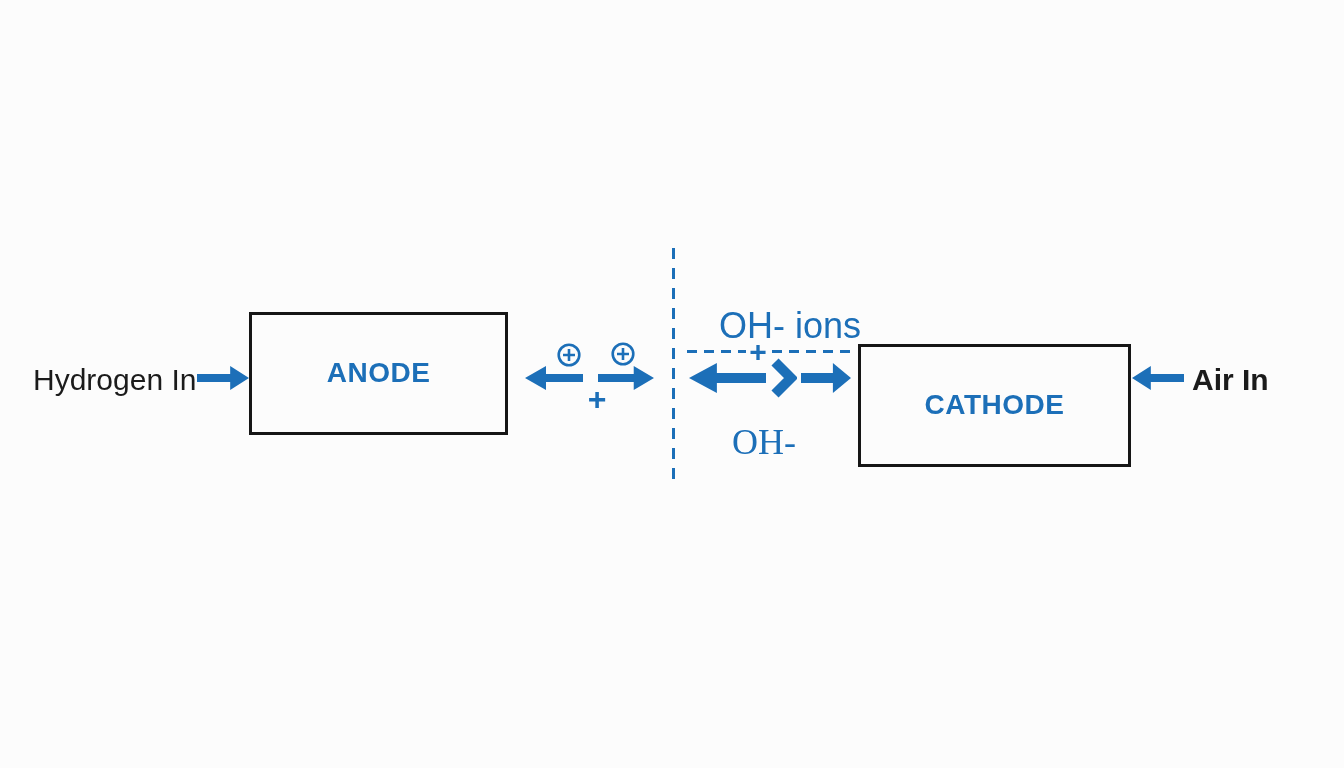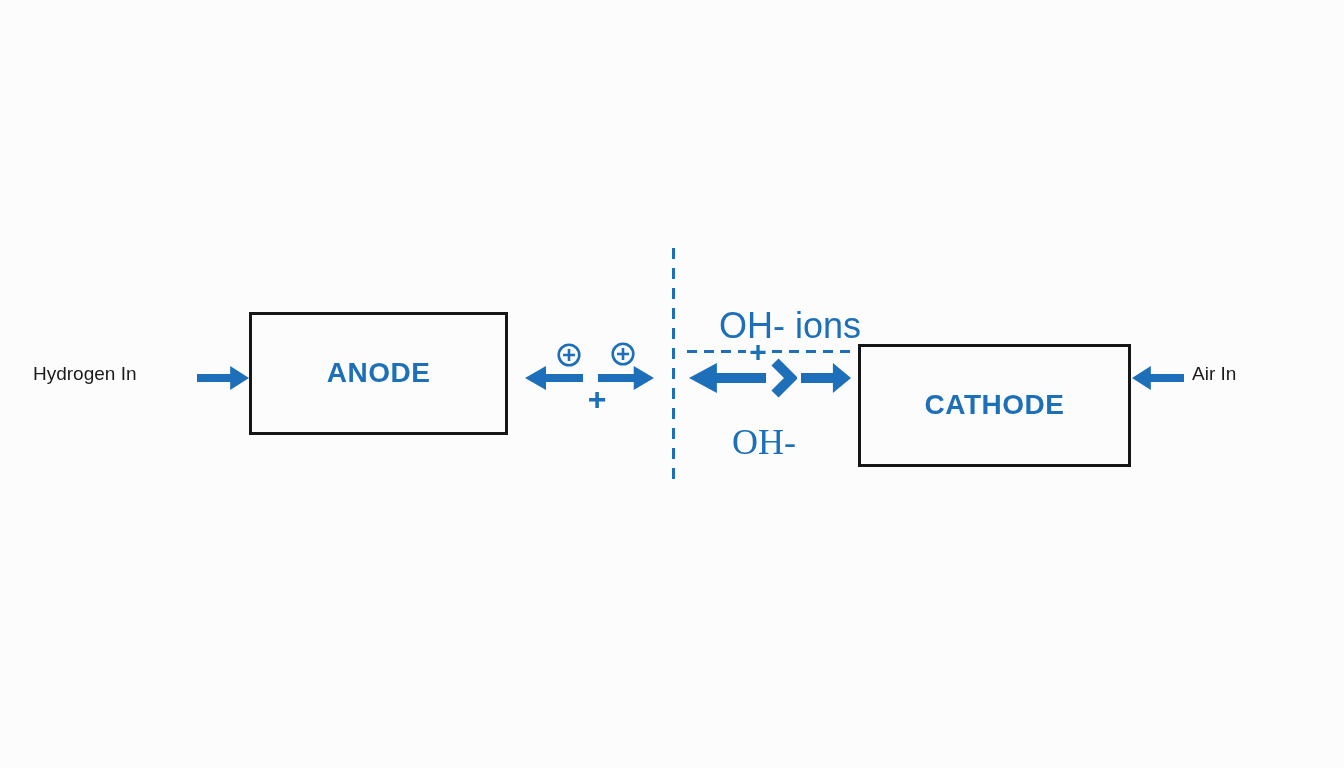--- a/index.html
+++ b/index.html
@@ -7,21 +7,21 @@
   body { font-family:"Liberation Sans", sans-serif; background:#fff; }
 
   .stage {
     position:relative; width:1344px; height:768px;
     background:var(--page-bg,#FCFCFC); overflow:hidden;
   }
   .abs { position:absolute; }
   .lbl { white-space:nowrap; line-height:1.15; }
   .ink  { color:var(--ink,#1B1B1B); }
 
-  .gas-label { font-size:19px; }
+  .gas-label { font-size:30px; }
   .electrode-box {
     position:absolute; border:3px solid var(--box-border,#161616);
     background:transparent; display:flex; align-items:center; justify-content:center;
   }
   .electrode-label {
     font-size:28px; font-weight:bold; letter-spacing:0.5px;
     color:var(--accent-blue,#1C6FB8);
   }
   .membrane-label {
     font-size:29px; font-weight:bold; letter-spacing:0.5px;
@@ -94,15 +94,15 @@
   </svg>
   <span class="abs lbl ion-label" style="left:732px; top:422px;font-family:Liberation Serif, serif;">OH-</span>
 
   <div class="electrode-box" style="left:858px; top:312px; width:273px; height:123px;margin-top:32px;">
     <span class="electrode-label lbl">CATHODE</span>
   </div>
 
   <svg class="abs" style="left:1132px; top:366px;" width="52" height="24" viewBox="0 0 58 24" preserveAspectRatio="none">
     <polygon class="fb" points="58,8 21,8 21,0 0,12 21,24 21,16 58,16"></polygon>
   </svg>
-  <span class="abs lbl ink gas-label" style="left:1192px; top:363px;">Air In</span>
+  <span class="abs lbl ink gas-label" style="left:1192px; top:363px;font-weight:bold;">Air In</span>
 
 </div>
 
 </body></html>

